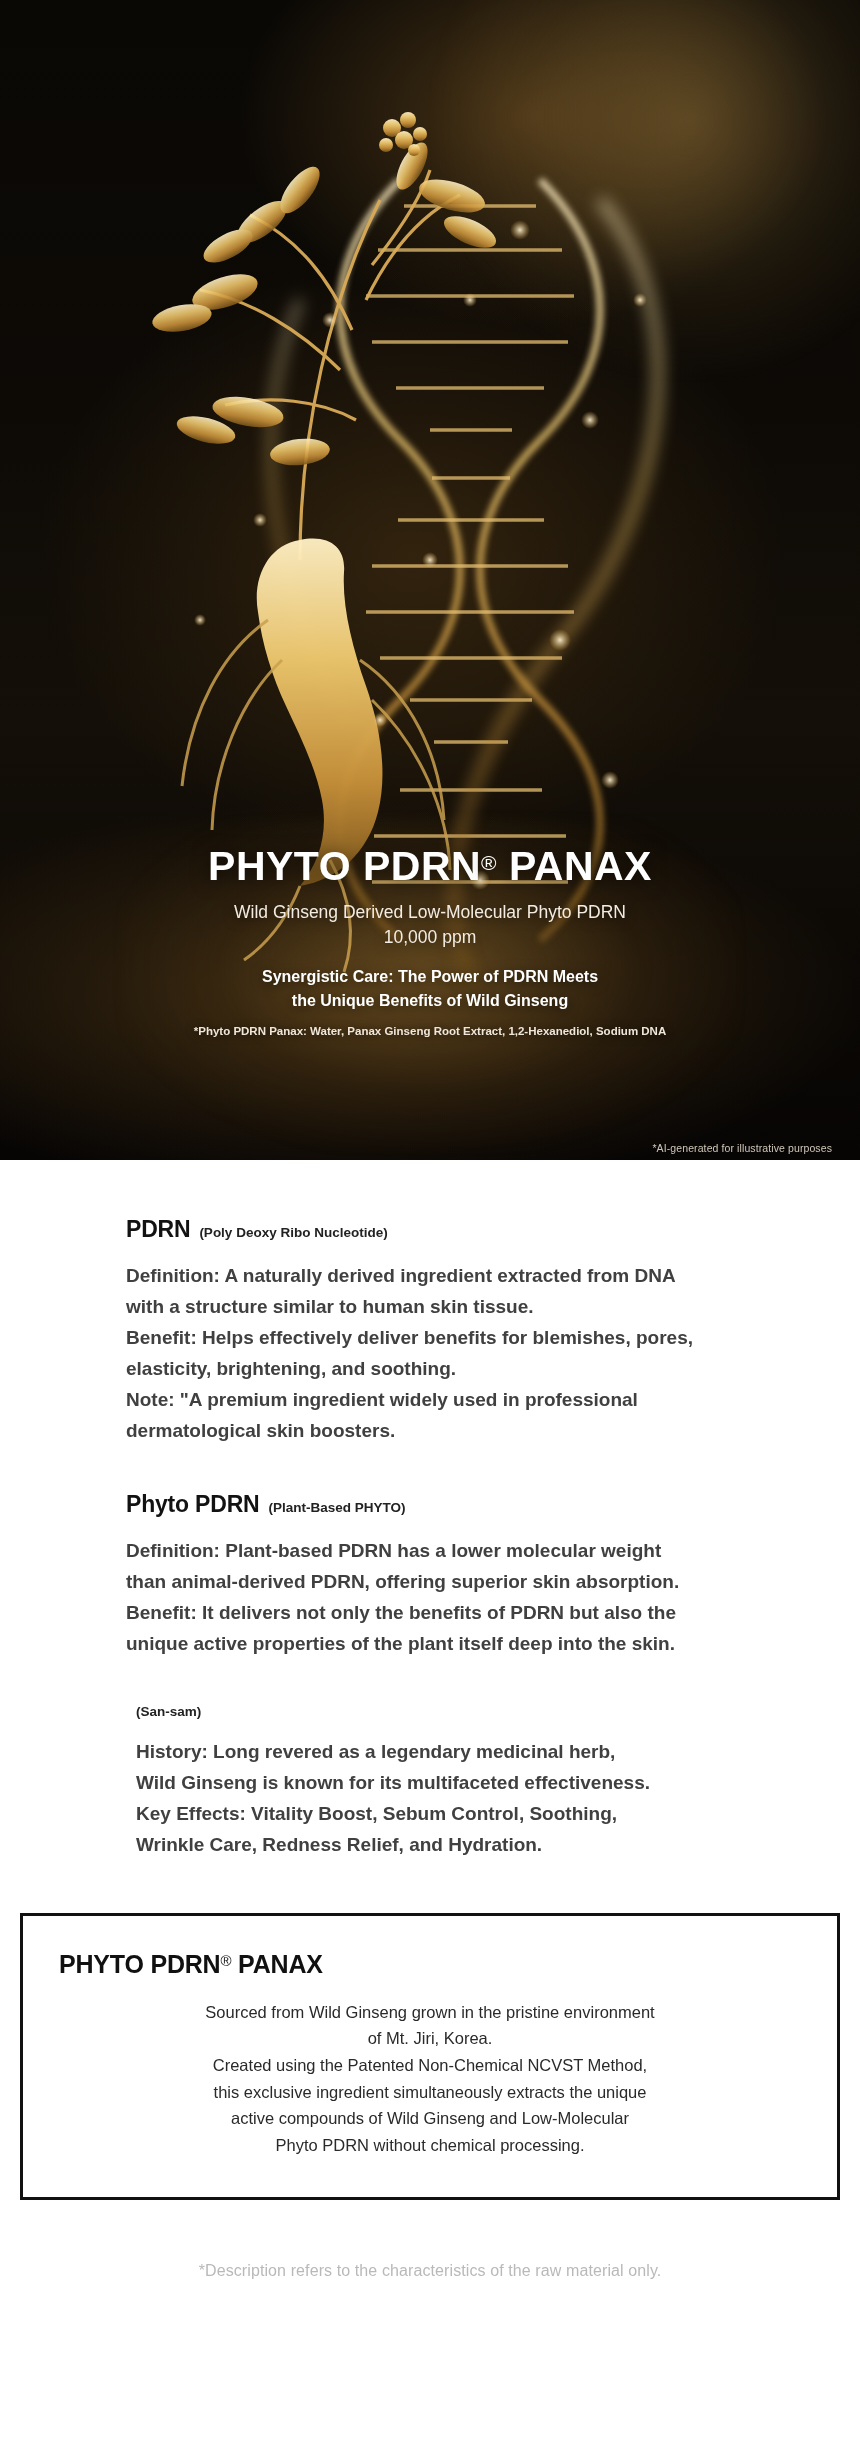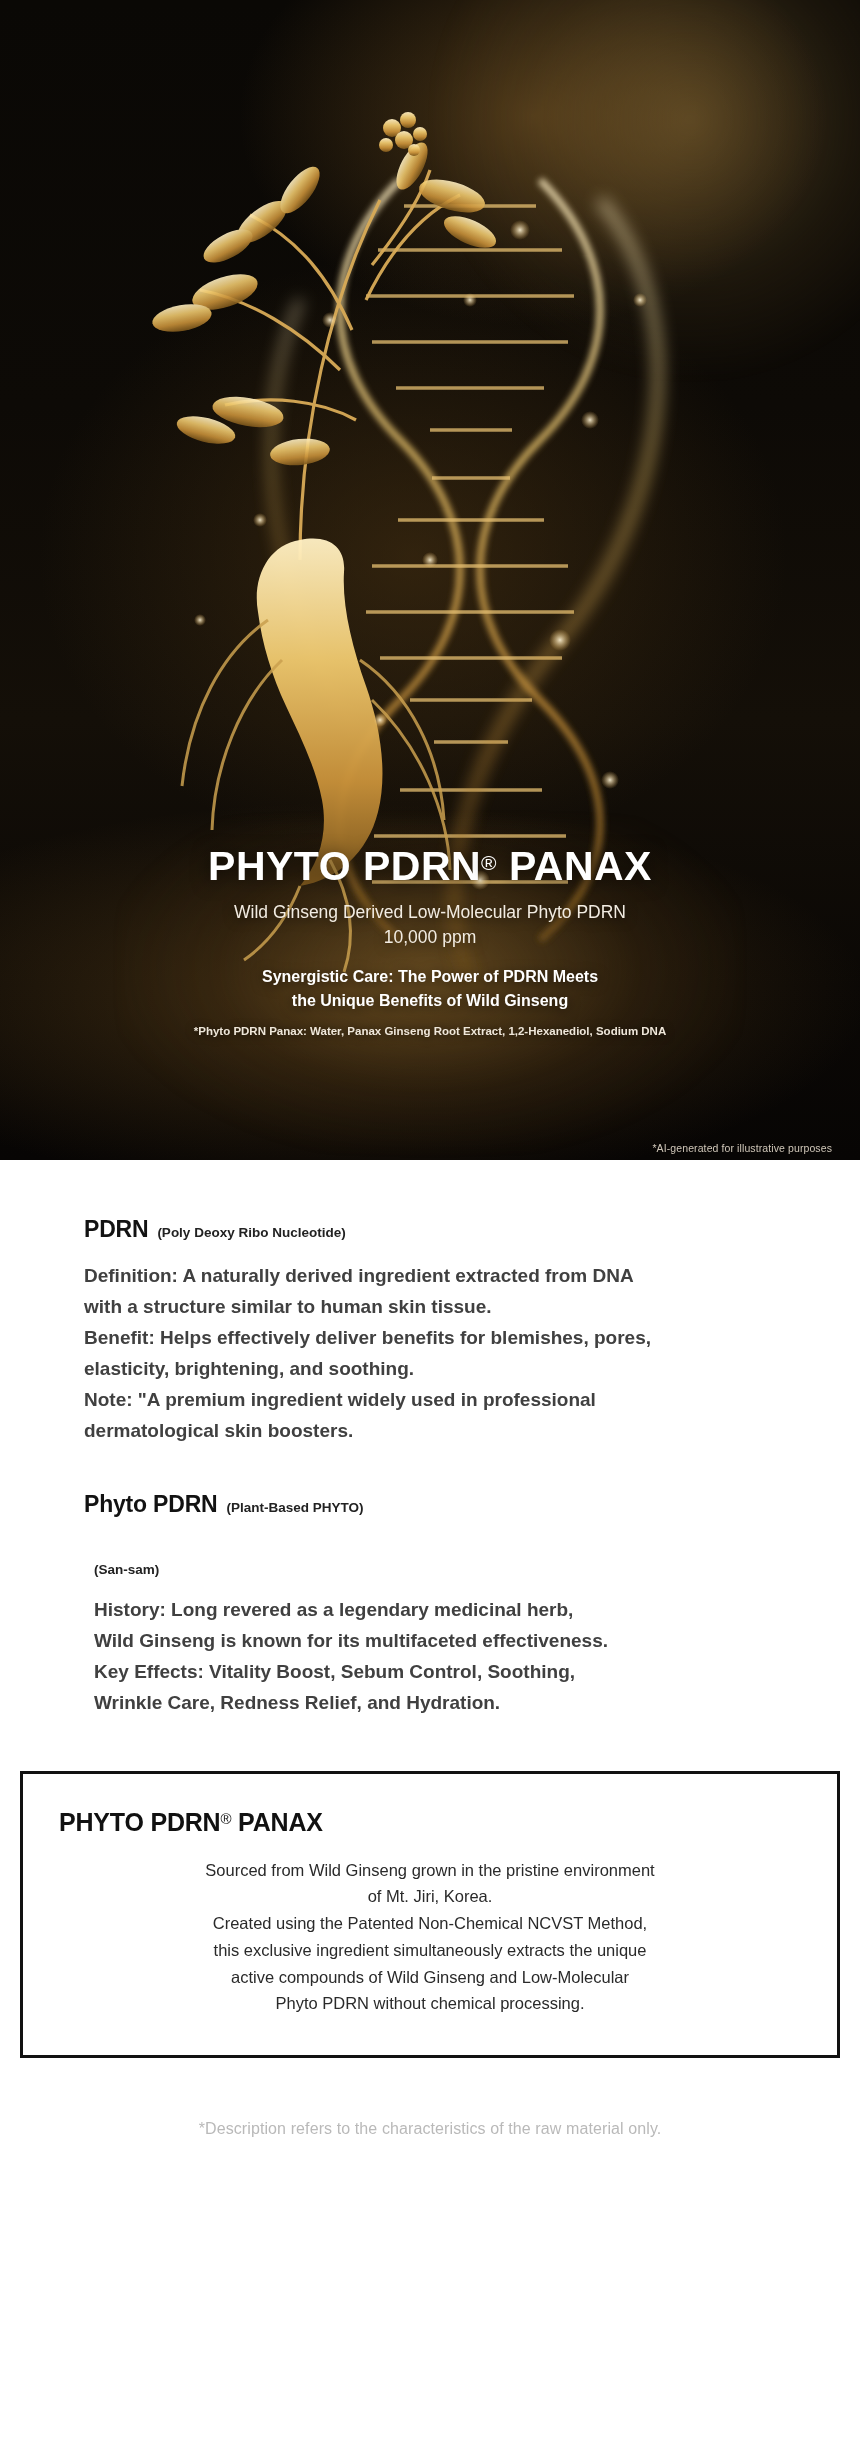--- a/index.html
+++ b/index.html
@@ -114,20 +114,21 @@
     color: #cfc6b8;
     z-index: 6;
     letter-spacing: 0.1px;
     margin-top: 34px;
   }
 
   
   .content {
     padding: 56px 84px 0 84px;
     box-sizing: border-box;
+    margin-left: 42px;
   }
   .section { margin-bottom: 44px; }
   .section:last-child { margin-bottom: 0; }
 
   .sec-head {
     display: flex;
     align-items: baseline;
     gap: 9px;
     margin: 0 0 18px 0;
   }
@@ -343,20 +344,24 @@
 elasticity, brightening, and soothing.
 Note: "A premium ingredient widely used in professional
 dermatological skin boosters.</div>
     </div>
 
     <div class="section">
       <div class="sec-head">
         <span class="sec-title">Phyto PDRN</span>
         <span class="sec-note">(Plant-Based PHYTO)</span>
       </div>
+      <div class="sec-body">Definition: Plant-based PDRN has a lower molecular weight
+than animal-derived PDRN, offering superior skin absorption.
+Benefit: It delivers not only the benefits of PDRN but also the
+unique active properties of the plant itself deep into the skin.</div>
     </div>
 
     <div class="section sec-indent">
       <div class="sec-head">
         <span class="sec-note">(San-sam)</span>
       </div>
       <div class="sec-body">History: Long revered as a legendary medicinal herb,
 Wild Ginseng is known for its multifaceted effectiveness.
 Key Effects: Vitality Boost, Sebum Control, Soothing,
 Wrinkle Care, Redness Relief, and Hydration.</div>

